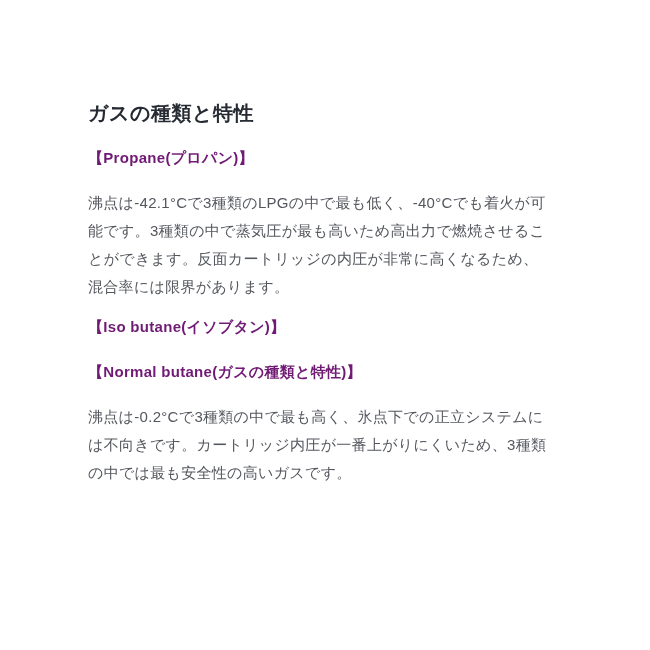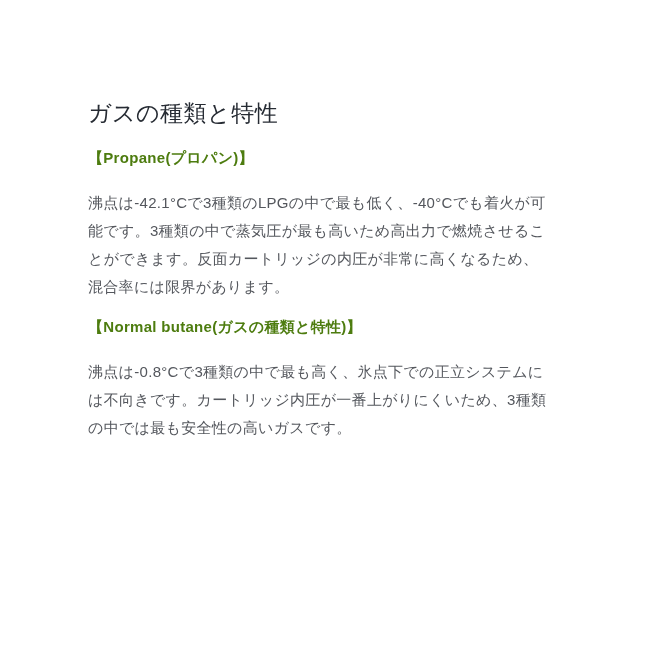--- a/index.html
+++ b/index.html
@@ -22,32 +22,32 @@
     height: 650px;
     background: #ffffff;
   }
   .content {
     position: absolute;
     left: 88px;
     top: 99px;
     width: 472px;
   }
   .page-title {
-    font-size: 23px;
-    font-weight: normal;
+    font-size: 20px;
+    font-weight: bold;
     line-height: 28px;
     color: #262b33;
     margin: 0 0 17px 0;
     letter-spacing: 0.5px;
   }
   .section-heading {
     font-size: 15px;
     font-weight: bold;
     line-height: 28px;
-    color: #4d7c0f;
+    color: #701a75;
     margin: 12px 0 17px 0;
     letter-spacing: 0.3px;
   }
   .section-body {
     font-size: 15px;
     font-weight: normal;
     line-height: 28px;
     color: #54575d;
     margin: 0 7px 8px 0;
     letter-spacing: 0.3px;
@@ -63,21 +63,22 @@
   <div class="content">
 
     <h1 class="page-title">ガスの種類と特性</h1>
 
     <div class="section">
       <h2 class="section-heading">【Propane(プロパン)】</h2>
       <p class="section-body">沸点は-42.1°Cで3種類のLPGの中で最も低く、-40°Cでも着火が可能です。3種類の中で蒸気圧が最も高いため高出力で燃焼させることができます。反面カートリッジの内圧が非常に高くなるため、混合率には限界があります。</p>
     </div>
 
     <div class="section">
+      <h2 class="section-heading">【Iso butane(イソブタン)】</h2>
     </div>
 
     <div class="section">
       <h2 class="section-heading">【Normal butane(ガスの種類と特性)】</h2>
-      <p class="section-body">沸点は-0.8°Cで3種類の中で最も高く、氷点下での正立システムには不向きです。カートリッジ内圧が一番上がりにくいため、3種類の中では最も安全性の高いガスです。</p>
+      <p class="section-body">沸点は-0.2°Cで3種類の中で最も高く、氷点下での正立システムには不向きです。カートリッジ内圧が一番上がりにくいため、3種類の中では最も安全性の高いガスです。</p>
     </div>
 
   </div>
 </div>
 
 </body></html>

